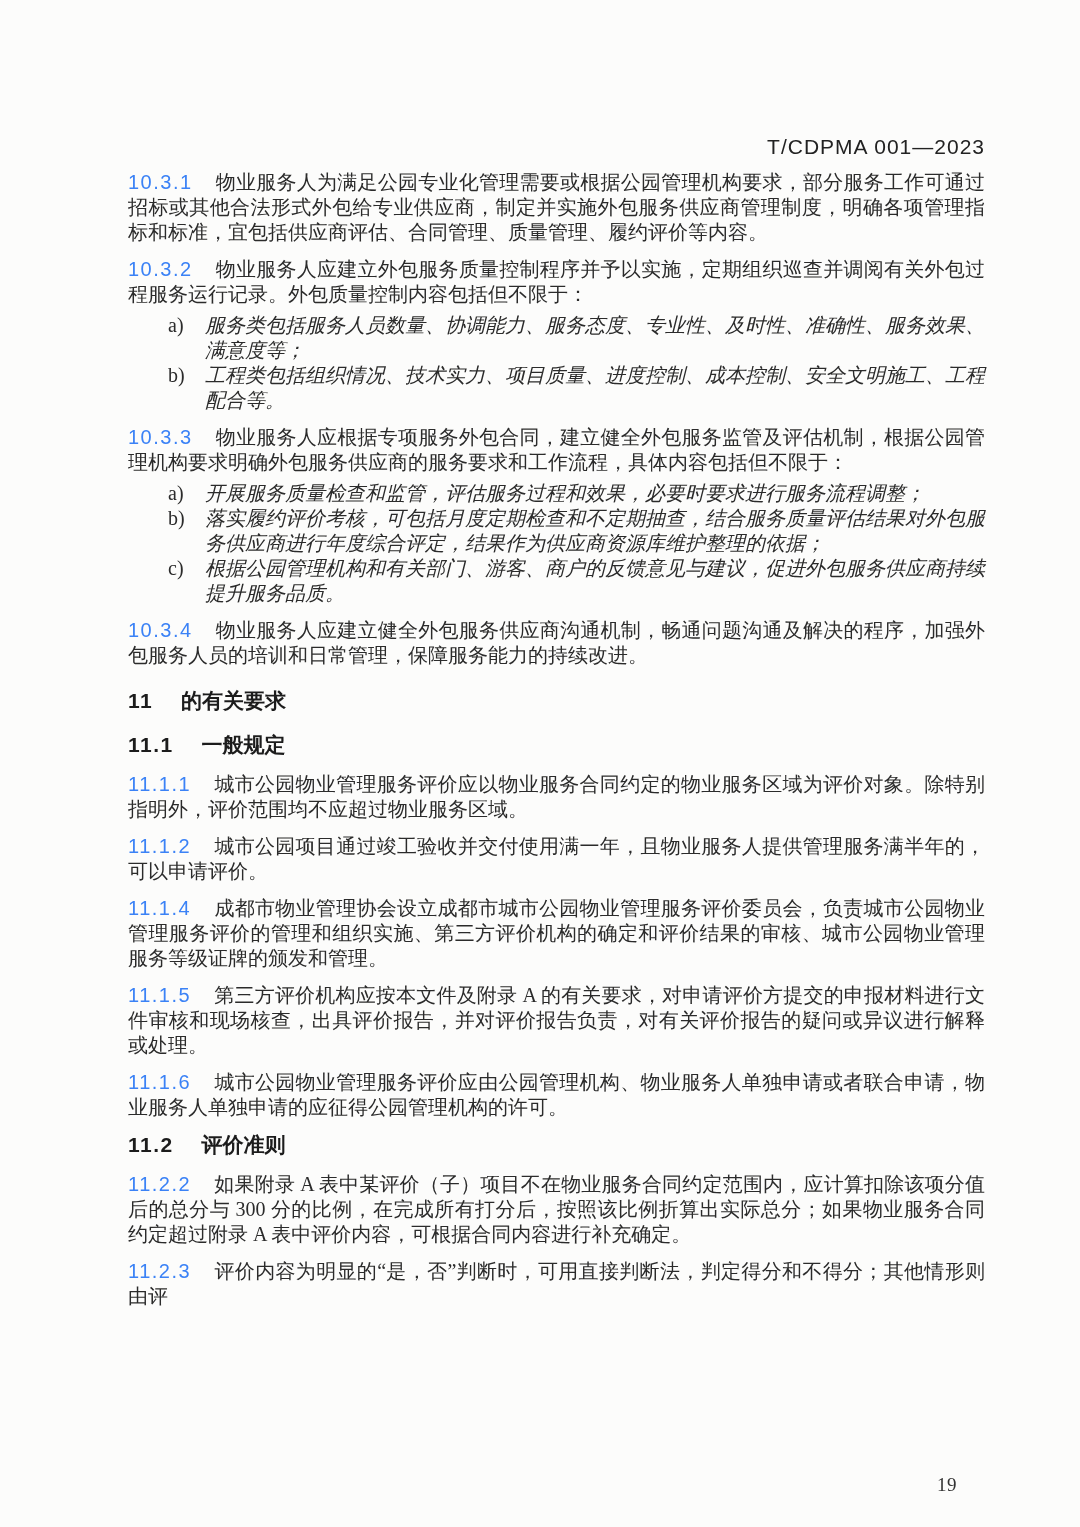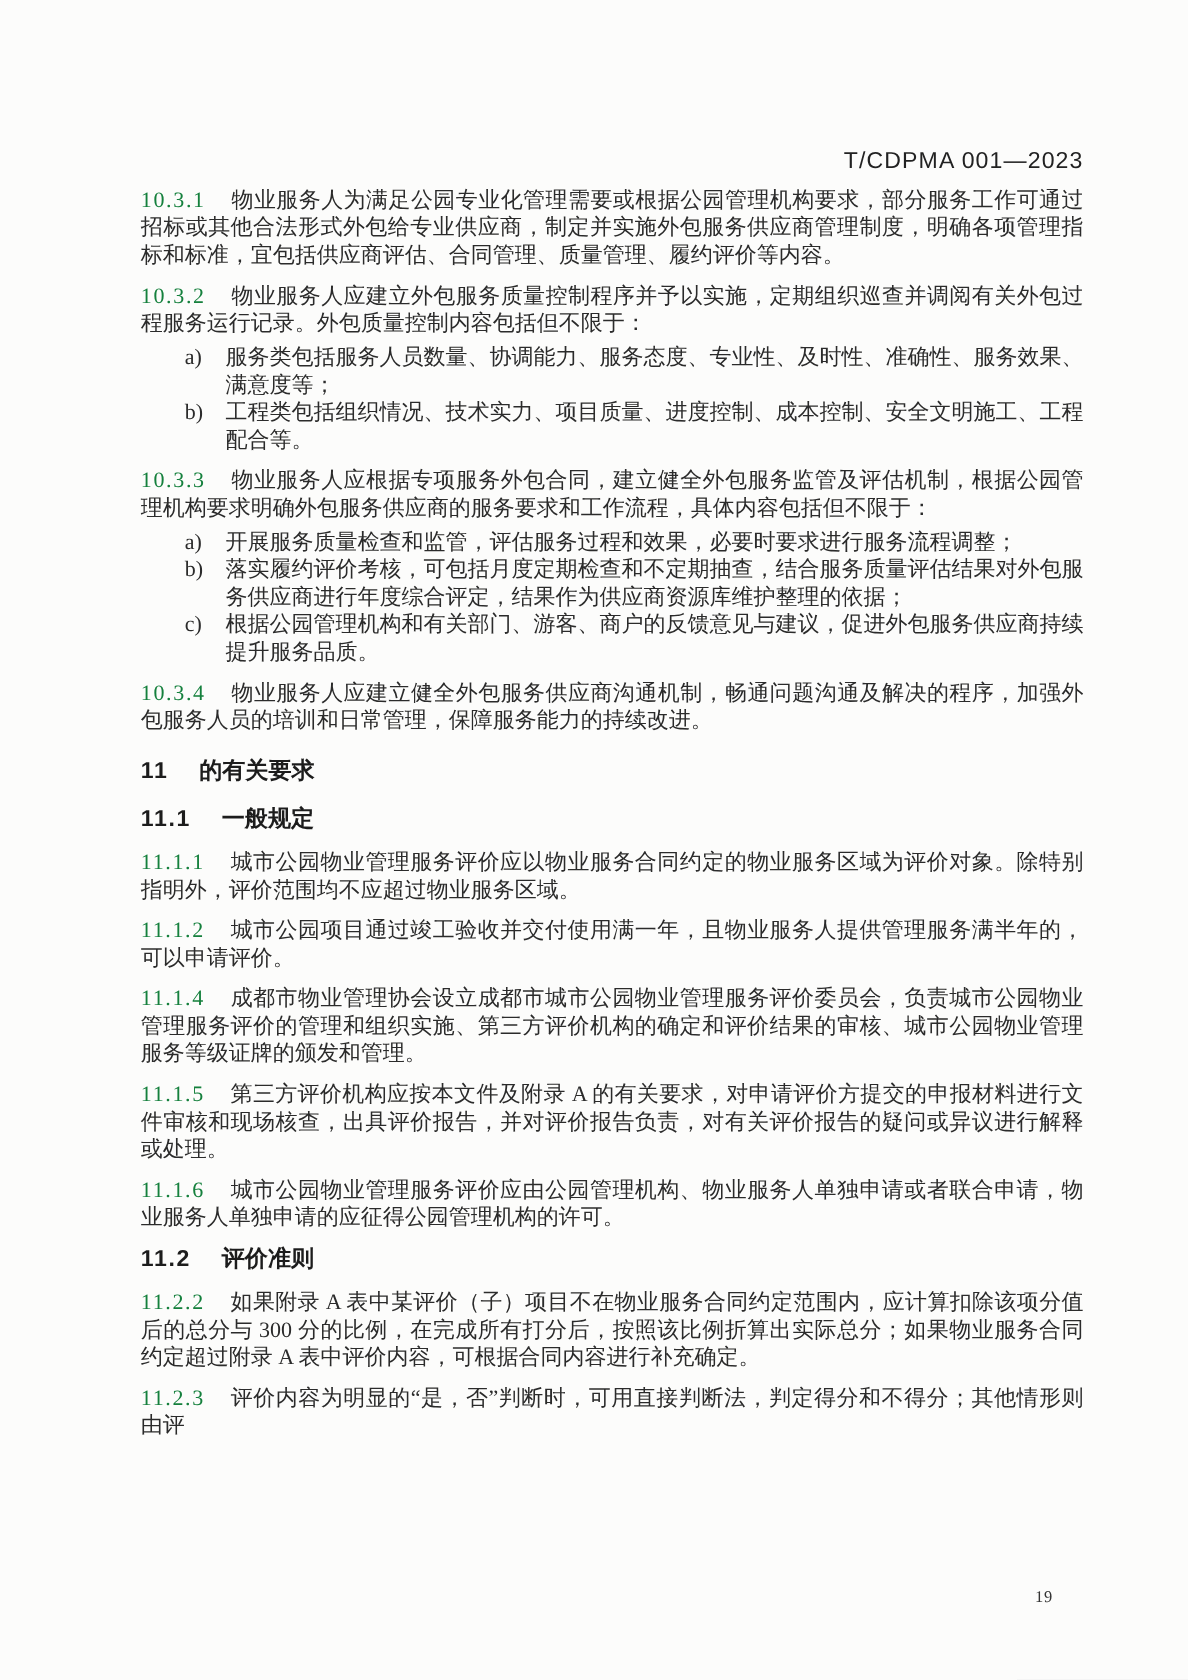--- a/index.html
+++ b/index.html
@@ -32,60 +32,61 @@
     margin:0 0 10px 0;
   }
   p.clause{
     margin:0 0 12px 0;
     font-size:20px;
     line-height:25px;
     text-align:justify;
     text-justify:inter-ideograph;
   }
   .clause-number{
-    font-family:Liberation Serif, serif;
+    font-family:Liberation Sans, sans-serif;
     letter-spacing:1.5px;
     margin-right:18px;
-    color:#15803d;
+    color:#3b82f6;
   }
   ol.item-list{
     list-style:none;
     margin:-6px 0 12px 0;
     padding:0 0 0 40px;
   }
   li.list-item{
     display:flex;
     font-size:20px;
     line-height:25px;
   }
   .item-marker{
     flex:0 0 37px;
     color:#2b2b2b;
   }
   .item-text{
     flex:1;
     text-align:justify;
     text-justify:inter-ideograph;
+    font-style:italic;
   }
   h2.sec-h1, h3.sec-h2{
     font-family:"Liberation Sans","DejaVu Sans",sans-serif;
     font-weight:bold;
     color:#1c1c1c;
     font-size:21px;
     line-height:26px;
     margin:0;
   }
   h2.sec-h1{margin:20px 0 18px 0;}
   h3.sec-h2{margin:6px 0 14px 0;}
   .h-num{letter-spacing:1.5px;margin-right:22px;}
   .page-number{
     position:absolute;
-    top:1444px;
+    top:1474px;
     right:123px;
-    font-size:15px;
+    font-size:19px;
     color:#333;
     letter-spacing:.5px;
   }
 </style>
 </head>
 <body>
 
 <div class="page">
   <div class="content">
     <div class="doc-header">T/CDPMA 001—2023</div>

